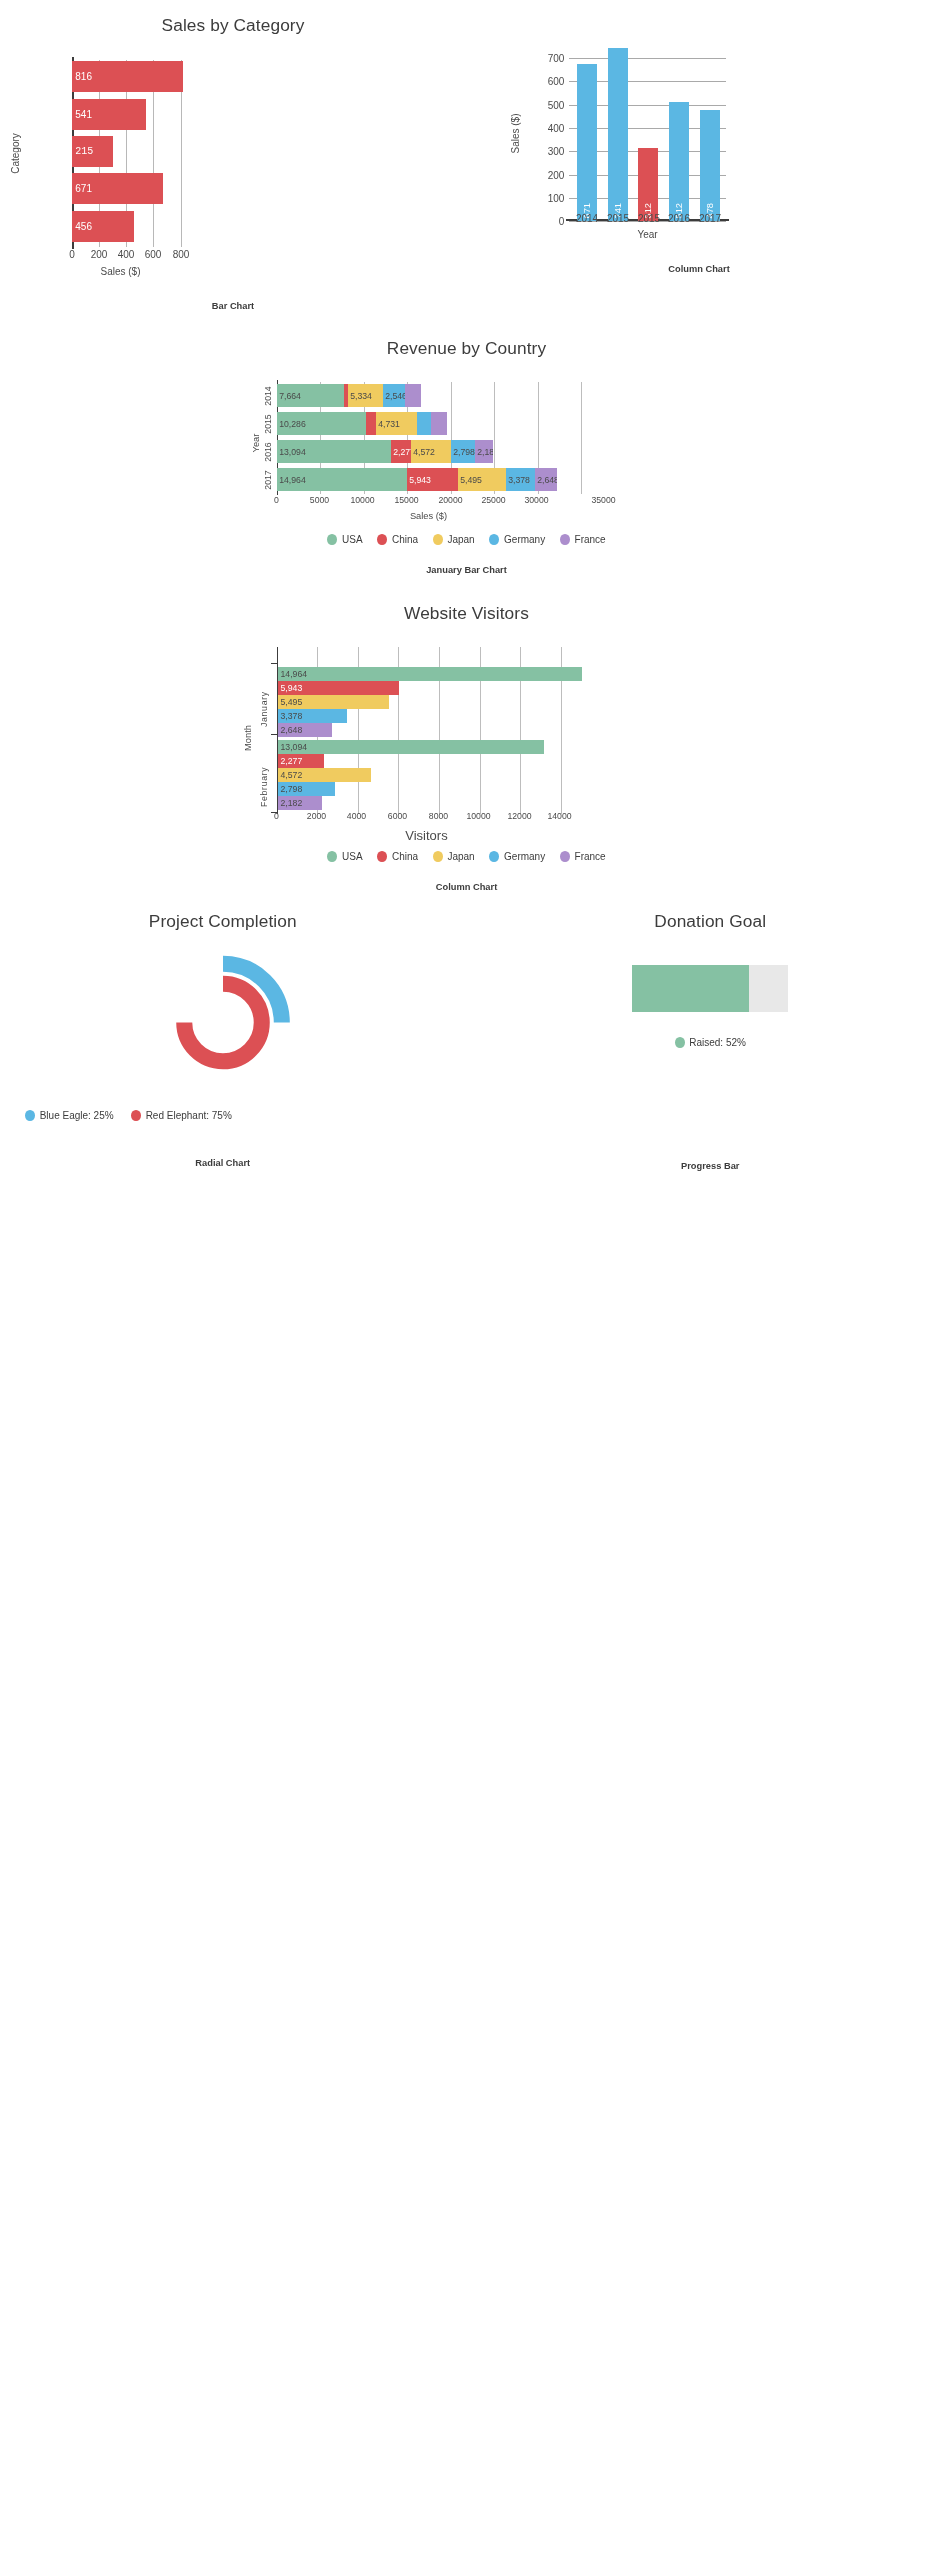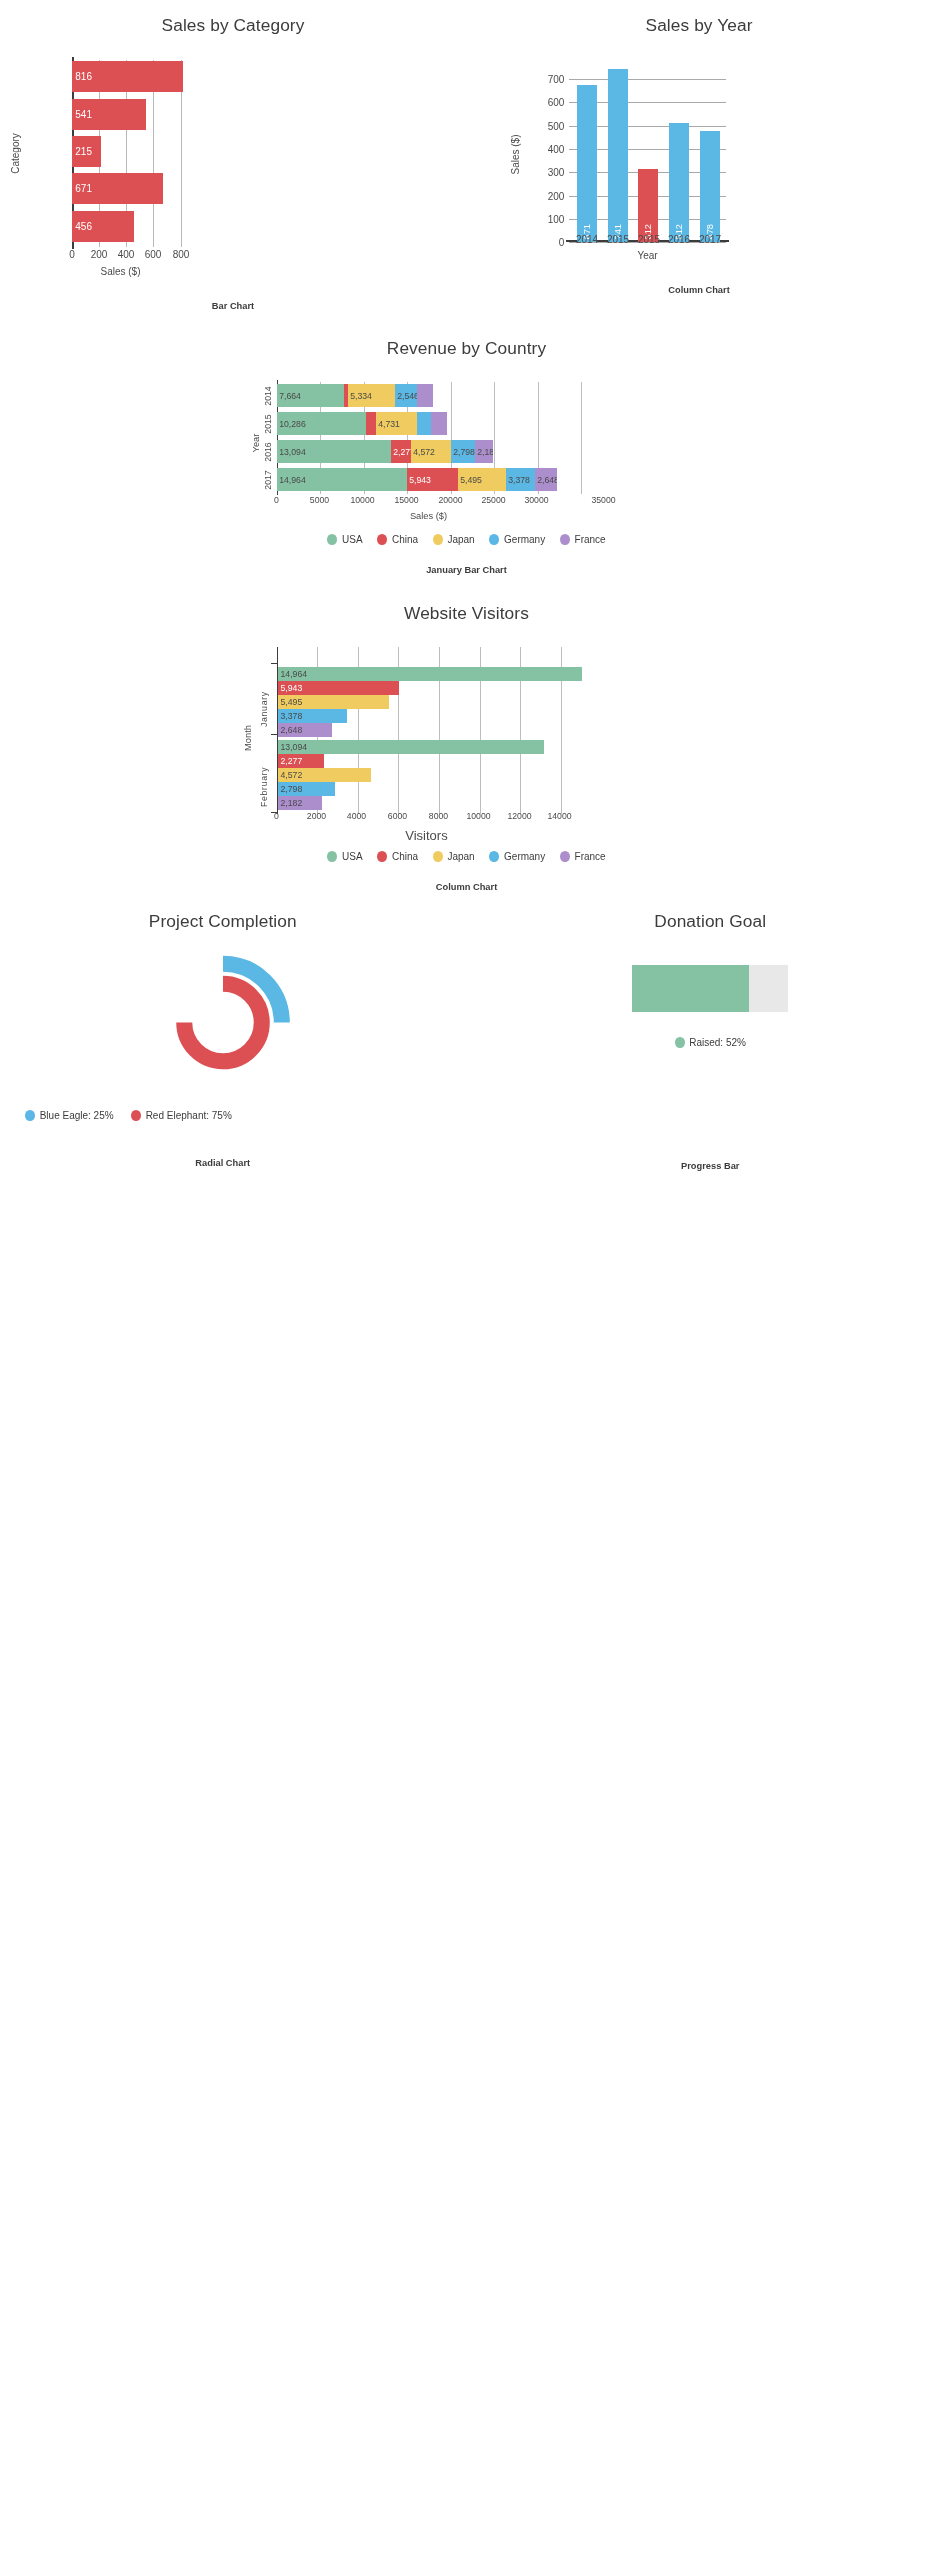--- a/index.html
+++ b/index.html
@@ -172,21 +172,21 @@
             <div class="bar" style="width:111px;">
               <span class="bar-label">816</span>
             </div>
           </div>
           <div class="barrow" style="top:39px;">
             <div class="bar" style="width:74px;">
               <span class="bar-label">541</span>
             </div>
           </div>
           <div class="barrow" style="top:76px;">
-            <div class="bar" style="width:29px;">
+            <div class="bar" style="width:41px;font-family:Liberation Mono, monospace;">
               <span class="bar-label">215</span>
             </div>
           </div>
           <div class="barrow" style="top:113px;">
             <div class="bar" style="width:91px;">
               <span class="bar-label">671</span>
             </div>
           </div>
           <div class="barrow" style="top:151px;">
             <div class="bar" style="width:62px;">
@@ -203,21 +203,20 @@
           <span class="tick-txt" style="left:109px;">800</span>
         </div>
 
         <div class="xtitle axis-title" style="left:27px; width:187px; right:auto;">Sales ($)</div>
       </div>
 
       <div class="caption" style="margin-top:32px;">Bar Chart</div>
     </div>
 
     <div class="cell" style="padding-top:14.7px;">
-      <div class="chart-title">Sales by Year</div>
 
       <div id="chart-col" style="margin-top:13.3px;">
         <div class="ytitle axis-title">Sales ($)</div>
 
         <div class="plot">
           <div class="hgrid" style="top:181px;"></div>
           <div class="hgrid" style="top:158px;"></div>
           <div class="hgrid" style="top:135px;"></div>
           <div class="hgrid" style="top:111px;"></div>
           <div class="hgrid" style="top:88px;"></div>
@@ -280,21 +279,21 @@
         <div class="vgrid" style="left:261px;"></div>
         <div class="vgrid" style="left:304px;"></div>
         <div class="yaxis"></div>
 
         <div class="srow" style="top:0px;">
           <span class="ylab">2014</span>
           <div class="seg" style="width:67px; background:#85c1a3;">
             <span class="bar-label dark">7,664</span>
           </div>
           <div class="seg" style="width:4px; background:#dc5054;"></div>
-          <div class="seg" style="width:47px; background:#f0cb5f;">
+          <div class="seg" style="width:35px; background:#f0cb5f;">
             <span class="bar-label dark">5,334</span>
           </div>
           <div class="seg" style="width:22px; background:#5bb7e3;">
             <span class="bar-label dark">2,546</span>
           </div>
           <div class="seg" style="width:16.7px; background:#ac8ecd;"></div>
         </div>
 
         <div class="srow" style="top:28px;">
           <span class="ylab">2015</span>

